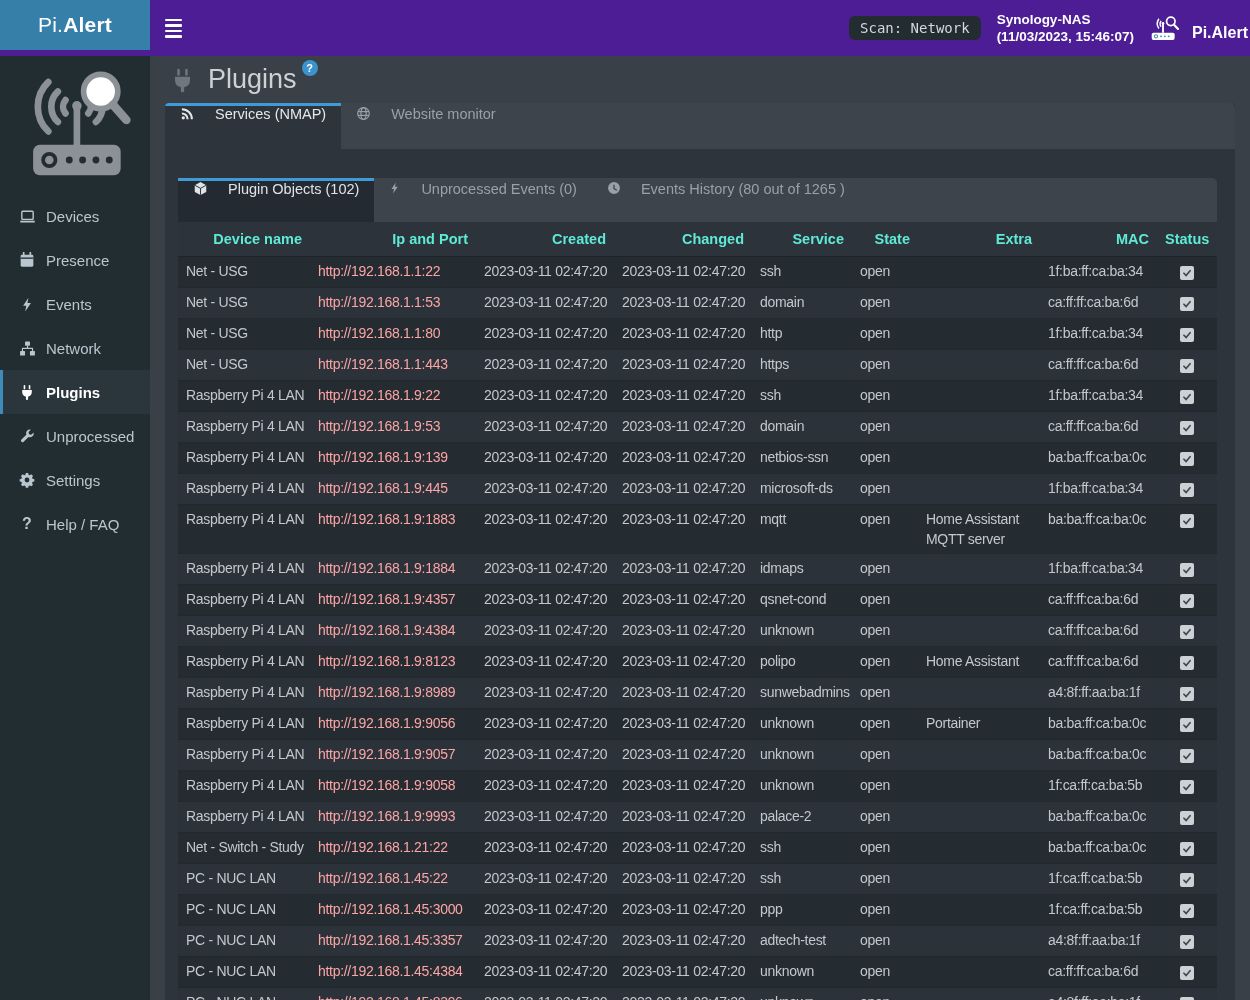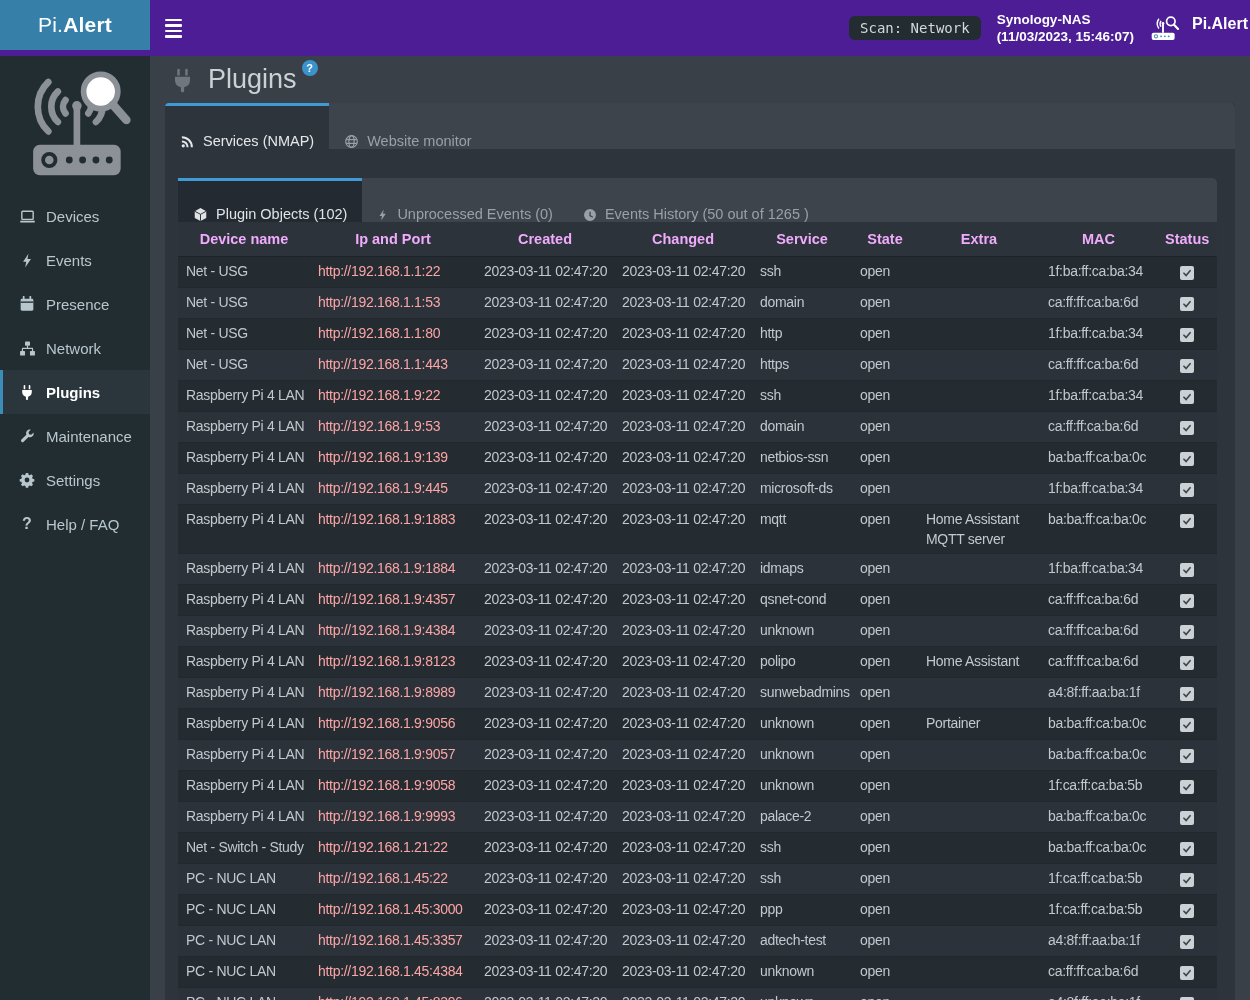--- a/index.html
+++ b/index.html
@@ -25,21 +25,21 @@
     align-items:center; justify-content:center; gap:3px; cursor:pointer;
   }
   .hamburger span { width:17px; height:2.5px; background:#fff; border-radius:1px; }
   .nav-right { margin-left:auto; display:flex; align-items:center; gap:16px; padding-right:2px; }
   .scan-badge {
     font-family:"DejaVu Sans Mono", monospace; font-size:14px;
     background:#232c31; color:#d3d9dd; padding:4px 11px; border-radius:6px;
     white-space:nowrap;
   }
   .host-info { color:#fff; font-size:13.5px; font-weight:700; line-height:17px; text-align:left; }
-  .nav-app { display:flex; align-items:flex-start; gap:8px; color:#fff; font-size:16px; font-weight:700; }
+  .nav-app { display:flex; align-items:flex-end; gap:8px; color:#fff; font-size:16px; font-weight:700; }
   
   .sidebar {
     position:fixed; top:50px; left:0; bottom:0; width:150px;
     background:#222d32; z-index:10;
   }
   .logo-wrap { padding:10px 0 6px; display:flex; justify-content:center; }
   .side-nav { margin-top:6px; display:flex; flex-direction:column; }
   .side-item {
     display:flex; align-items:center; gap:10px; height:44px;
     padding-left:15px; color:#b8c7ce; font-size:15px; text-decoration:none;
@@ -55,34 +55,34 @@
   .page-title { font-size:27px; font-weight:400; color:#ccd1d5; }
   .plug-title-icon { color:#6f767d; margin-top:2px; }
   .help-badge {
     width:16px; height:16px; border-radius:50%; background:#3a93cd; color:#fff;
     font-size:11px; font-weight:700; display:flex; align-items:center; justify-content:center;
     align-self:flex-start; margin:4px 0 0 -8px; cursor:pointer;
   }
   .box { background:#2e343b; height:903px; overflow:hidden; border-radius:4px 4px 0 0; }
   .tabstrip { display:flex; background:#3d444b; border-radius:5px 5px 0 0; }
   .tabstrip .tab {
-    display:flex; align-items:flex-end; gap:8px; padding:0 15px;
+    display:flex; align-items:flex-start; gap:20px; padding:0 15px;
     color:#99a0a8; font-size:14.5px; text-decoration:none; cursor:pointer;
     border-top:3px solid transparent; white-space:nowrap;
   }
   .tabstrip.outer { height:46px; }
   .tabstrip.outer .tab.active { background:#2e343b; border-top-color:#3f9bd8; color:#e4e7ea; }
   .box-body { padding:29px 18px 0 13px; }
   .tabstrip.inner { height:44px; }
   .tabstrip.inner .tab.active { background:#232a31; border-top-color:#3f9bd8; color:#e0e3e6; }
   
   table { width:100%; border-collapse:collapse; table-layout:fixed; }
   thead th {
-    background:#2c333b; color:#f0abfc; font-size:14.5px; font-weight:700;
-    text-align:center; padding:8px 8px; height:34px; white-space:nowrap;
+    background:#2c333b; color:#5eead4; font-size:14.5px; font-weight:700;
+    text-align:right; padding:8px 8px; height:34px; white-space:nowrap;
     border-bottom:1px solid #1d2328;
   }
   tbody td {
     font-size:14px; letter-spacing:-0.3px; color:#c3c8cd;
     padding:4px 8px; line-height:20px; vertical-align:top;
     white-space:nowrap; overflow:hidden; border-bottom:1px solid rgba(0,0,0,.22);
   }
   tbody td.wrap { white-space:normal;margin-top:17px; }
   tbody tr:nth-child(odd)  { background:#242b31; }
   tbody tr:nth-child(even) { background:#2b323a; }
@@ -164,35 +164,35 @@
       <span class="si">
         <svg width="17" height="17" viewBox="0 0 24 24" fill="none" stroke="#b8c7ce" stroke-width="2">
             <rect x="4" y="4.5" width="16" height="11.5" rx="1.2"></rect>
             <path d="M1.8 19.2h20.4" stroke-width="2.6"></path>
           </svg>
       </span>
       <span>Devices</span>
     </a>
     <a class="side-item">
       <span class="si">
-        <svg width="15" height="17" viewBox="0 0 24 24" fill="#b8c7ce">
-            <path d="M13.5 1 5 13.8h5L8.3 23 17.5 9.6h-5.6z"></path>
-          </svg>
-      </span>
-      <span>Events</span>
-    </a>
-    <a class="side-item">
-      <span class="si">
         <svg width="16" height="16" viewBox="0 0 24 24" fill="#b8c7ce">
             <path d="M7 1v4M17 1v4" stroke="#b8c7ce" stroke-width="2.6" stroke-linecap="round"></path>
             <rect x="2.5" y="4" width="19" height="18" rx="2"></rect>
             <rect x="2.5" y="8.2" width="19" height="2" fill="#222d32"></rect>
           </svg>
       </span>
       <span>Presence</span>
+    </a>
+    <a class="side-item">
+      <span class="si">
+        <svg width="15" height="17" viewBox="0 0 24 24" fill="#b8c7ce">
+            <path d="M13.5 1 5 13.8h5L8.3 23 17.5 9.6h-5.6z"></path>
+          </svg>
+      </span>
+      <span>Events</span>
     </a>
     <a class="side-item">
       <span class="si">
         <svg width="17" height="17" viewBox="0 0 24 24" fill="#b8c7ce">
             <rect x="8.5" y="2" width="7" height="6" rx="1"></rect>
             <rect x="1.5" y="15.5" width="7" height="6.5" rx="1"></rect>
             <rect x="15.5" y="15.5" width="7" height="6.5" rx="1"></rect>
             <path d="M11.2 8h1.6v3H19a.9.9 0 0 1 .9.9v3.6h-1.6v-2.9H5.7v2.9H4.1v-3.6a.9.9 0 0 1 .9-.9h6.2z"></path>
           </svg>
       </span>
@@ -205,21 +205,21 @@
           </svg>
       </span>
       <span>Plugins</span>
     </a>
     <a class="side-item">
       <span class="si">
         <svg width="16" height="16" viewBox="0 0 24 24" fill="#b8c7ce">
             <path d="M21.8 6.7a5.6 5.6 0 0 1-7.5 6.7L7 20.7a2.3 2.3 0 1 1-3.3-3.3l7.3-7.3a5.6 5.6 0 0 1 6.7-7.5L14.3 6l.7 3.4 3.4.7z"></path>
           </svg>
       </span>
-      <span>Maintenance</span>
+      <span>Unprocessed</span>
     </a>
     <a class="side-item">
       <span class="si">
         <svg width="16" height="16" viewBox="0 0 24 24" fill="#b8c7ce">
             <path d="M10.2 1.5h3.6l.5 2.6 2 .8 2.2-1.4 2.5 2.5-1.4 2.2.8 2 2.6.5v3.6l-2.6.5-.8 2 1.4 2.2-2.5 2.5-2.2-1.4-2 .8-.5 2.6h-3.6l-.5-2.6-2-.8-2.2 1.4-2.5-2.5 1.4-2.2-.8-2-2.6-.5v-3.6l2.6-.5.8-2-1.4-2.2 2.5-2.5 2.2 1.4 2-.8z"></path>
             <circle cx="12" cy="12" r="3.6" fill="#222d32"></circle>
           </svg>
       </span>
       <span>Settings</span>
     </a>
@@ -283,21 +283,21 @@
               </svg>
           </span>
           <span>Unprocessed Events (0)</span>
         </a>
         <a class="tab">
           <span>
             <svg width="14" height="14" viewBox="0 0 24 24" fill="currentColor">
                 <path d="M12 1.8a10.2 10.2 0 1 0 0 20.4 10.2 10.2 0 0 0 0-20.4zm1.1 10.6 4.3 2.5-1.1 1.8-5.4-3.1V6.4h2.2z"></path>
               </svg>
           </span>
-          <span>Events History (50 out of 1265 )</span>
+          <span>Events History (80 out of 1265 )</span>
         </a>
       </div>
 
       <table>
         <colgroup>
           <col style="width:132px">
             <col style="width:166px">
             <col style="width:138px">
           <col style="width:138px">
             <col style="width:100px">

